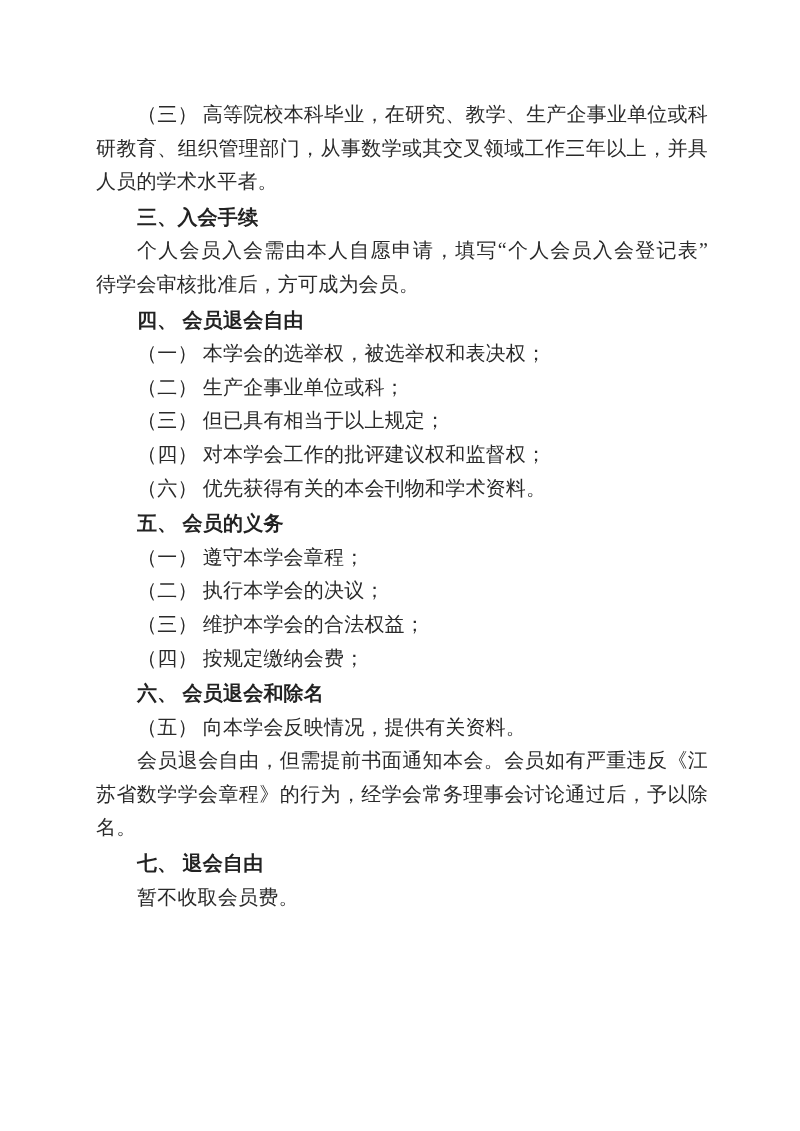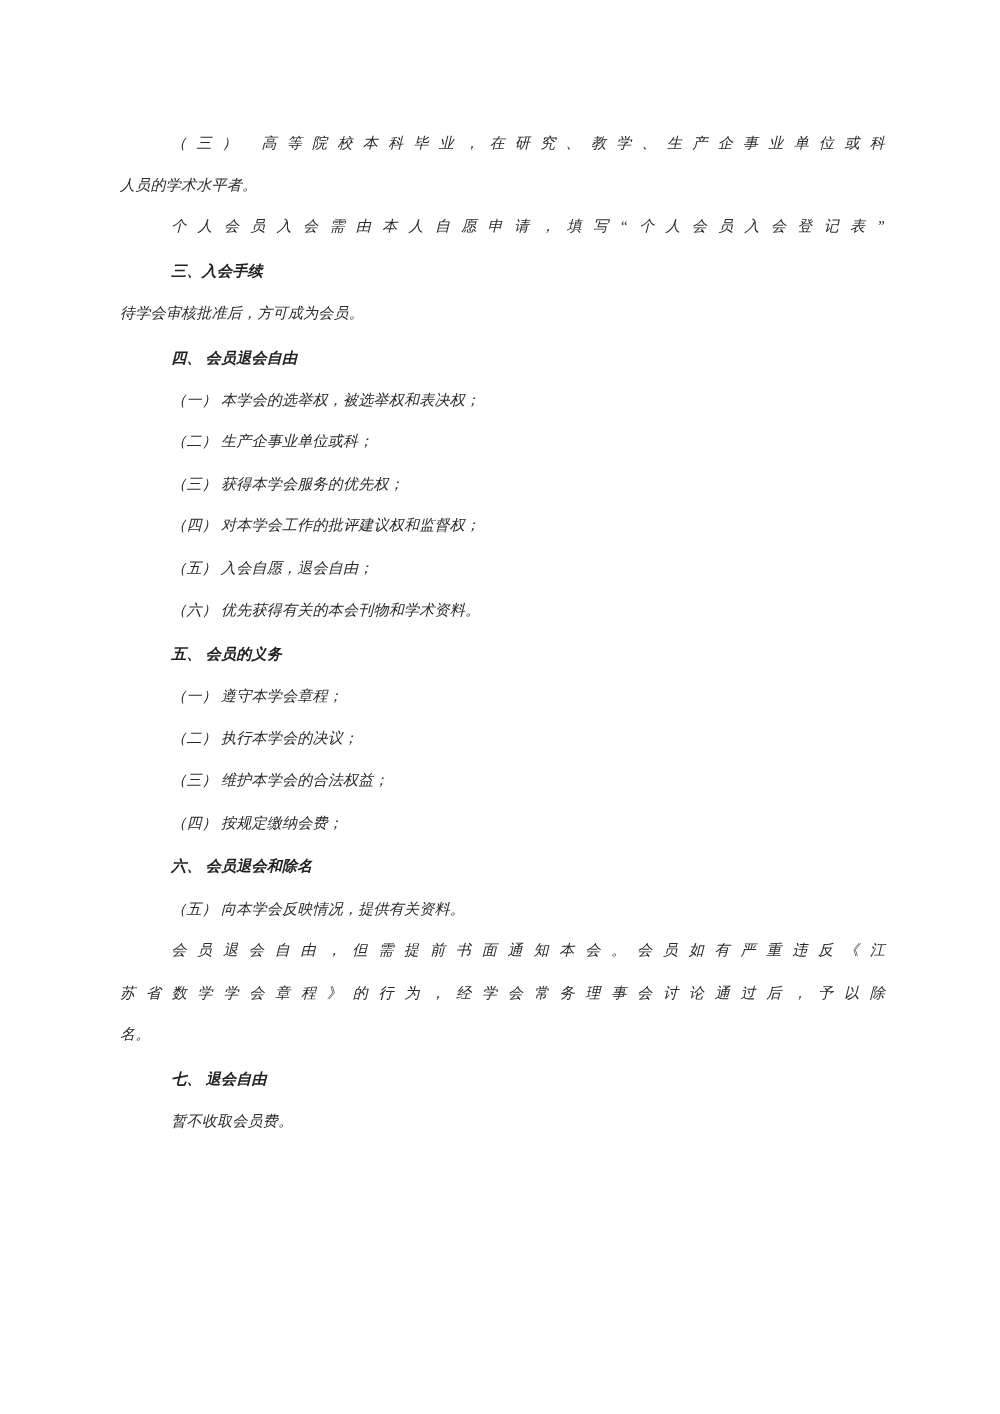--- a/index.html
+++ b/index.html
@@ -15,56 +15,55 @@
     overflow: hidden;
     font-family: "Liberation Serif", "DejaVu Serif", serif;
   }
   .doc-body {
     position: absolute;
     left: 96px;
     top: 98px;
     width: 612px;
   }
   .line {
-    font-size: 12px;
+    font-size: 20px;
     line-height: 33.6px;
     color: #2a2a2a;
     letter-spacing: 0.2px;
     text-align: left;
-    font-style: italic;
   }
   .line.indent {
     padding-left: 41px;
   }
   .line.full {
     text-align: justify;
     text-align-last: justify;
   }
   .line.heading {
     font-weight: 700;
     margin-top: 2px;
     color: #222222;
   }
 </style>
 </head>
 <body>
 
 <div class="page" style="background: rgb(255, 255, 255);">
   <main class="doc-body" style="color: rgb(42, 42, 42);">
       <div class="line indent full">（三） 高等院校本科毕业，在研究、教学、生产企事业单位或科</div>
+      <div class="line full">研教育、组织管理部门，从事数学或其交叉领域工作三年以上，并具</div>
       <div class="line">人员的学术水平者。</div>
+      <div class="line indent heading">三、入会手续</div>
       <div class="line indent full">个人会员入会需由本人自愿申请，填写“个人会员入会登记表”</div>
-      <div class="line indent heading">三、入会手续</div>
       <div class="line">待学会审核批准后，方可成为会员。</div>
       <div class="line indent heading">四、 会员退会自由</div>
       <div class="line indent">（一） 本学会的选举权，被选举权和表决权；</div>
       <div class="line indent">（二） 生产企事业单位或科；</div>
-      <div class="line indent">（三） 获得本学会服务的优先权；</div>
+      <div class="line indent">（三） 但已具有相当于以上规定；</div>
       <div class="line indent">（四） 对本学会工作的批评建议权和监督权；</div>
-      <div class="line indent">（五） 入会自愿，退会自由；</div>
       <div class="line indent">（六） 优先获得有关的本会刊物和学术资料。</div>
       <div class="line indent heading">五、 会员的义务</div>
       <div class="line indent">（一） 遵守本学会章程；</div>
       <div class="line indent">（二） 执行本学会的决议；</div>
       <div class="line indent">（三） 维护本学会的合法权益；</div>
       <div class="line indent">（四） 按规定缴纳会费；</div>
       <div class="line indent heading">六、 会员退会和除名</div>
       <div class="line indent">（五） 向本学会反映情况，提供有关资料。</div>
       <div class="line indent full">会员退会自由，但需提前书面通知本会。会员如有严重违反《江</div>
       <div class="line full">苏省数学学会章程》的行为，经学会常务理事会讨论通过后，予以除</div>

